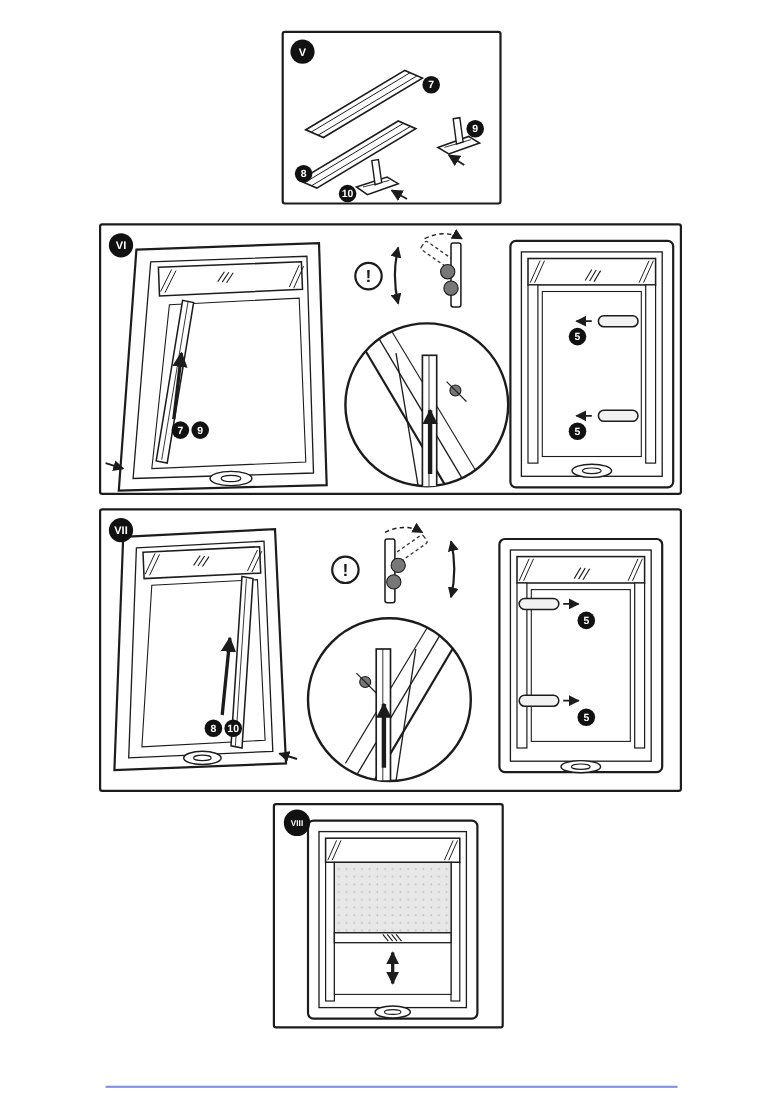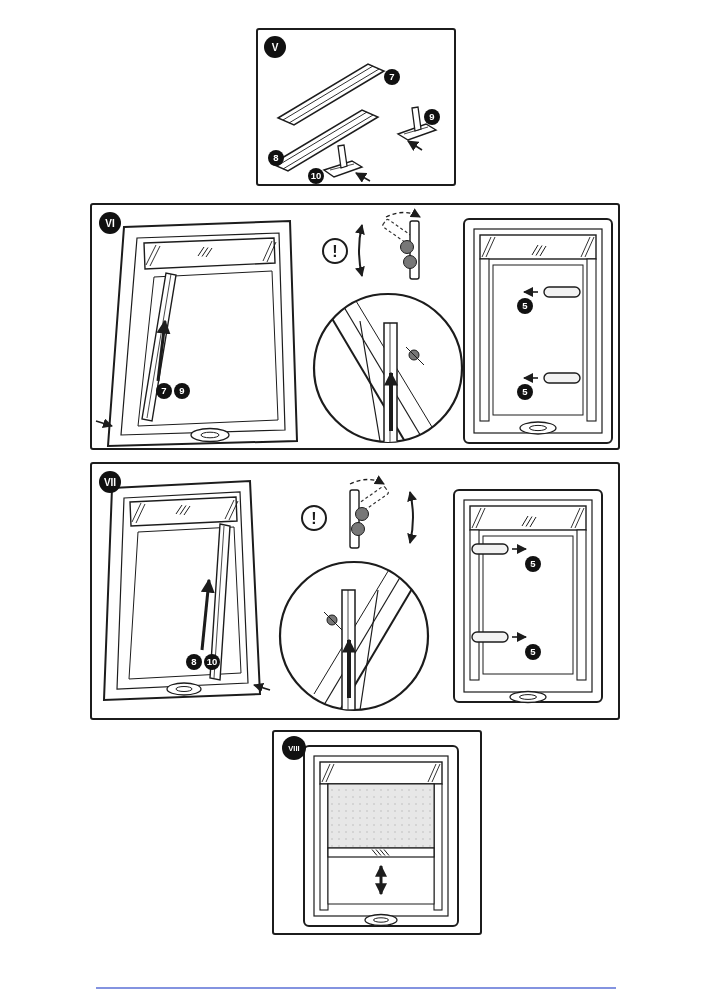--- a/index.html
+++ b/index.html
@@ -2,21 +2,21 @@
 <html><head>
 <meta charset="utf-8">
 <style>
   html,body{margin:0;padding:0;background:#ffffff;}
   .page{position:relative;width:707px;height:1000px;background:#ffffff;overflow:hidden;
         font-family:"Liberation Sans", sans-serif;}
   .panel{position:absolute;border:2px solid #1c1c1c;border-radius:3px;background:#fff;box-sizing:border-box;}
   #panel-v   {left:256px;top:28px; width:200px;height:158px;}
   #panel-vi  {left:90px; top:203px;width:530px;height:247px;}
   #panel-vii {left:90px; top:462px;width:530px;height:258px;}
-  #panel-viii{left:248px;top:730px;width:210px;height:205px;margin-left:24px;}
+  #panel-viii{left:248px;top:730px;width:210px;height:205px;}
   .scan-line{position:absolute;left:96px;top:987px;width:520px;height:2px;background:#5a6fd6;opacity:.75;}
   svg{display:block;}
   text{font-family:"Liberation Sans", sans-serif;}
   .badge-txt{fill:#ffffff;font-weight:bold;font-size:9.5px;text-anchor:middle;}
   .roman-txt{fill:#ffffff;font-weight:bold;font-size:10px;text-anchor:middle;}
   .warn-txt{fill:#1c1c1c;font-weight:bold;font-size:16px;text-anchor:middle;}
 </style>
 </head>
 <body>
 

